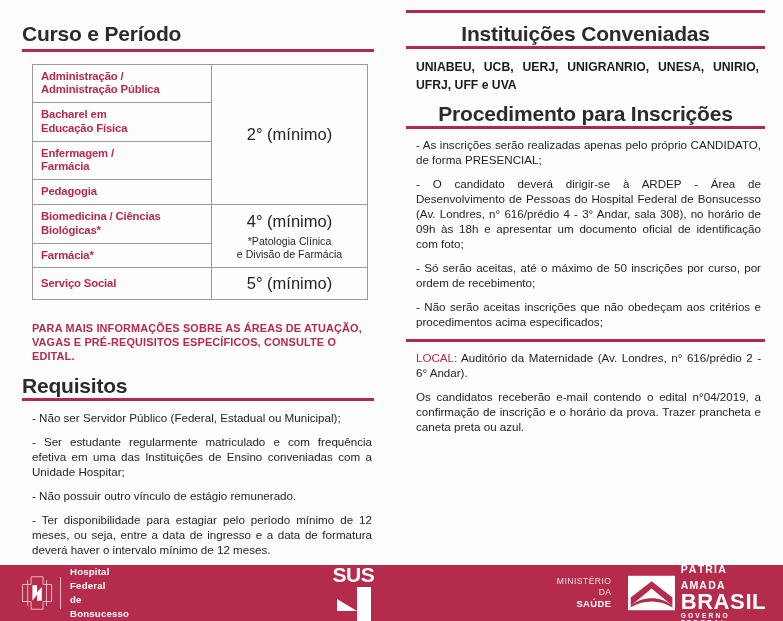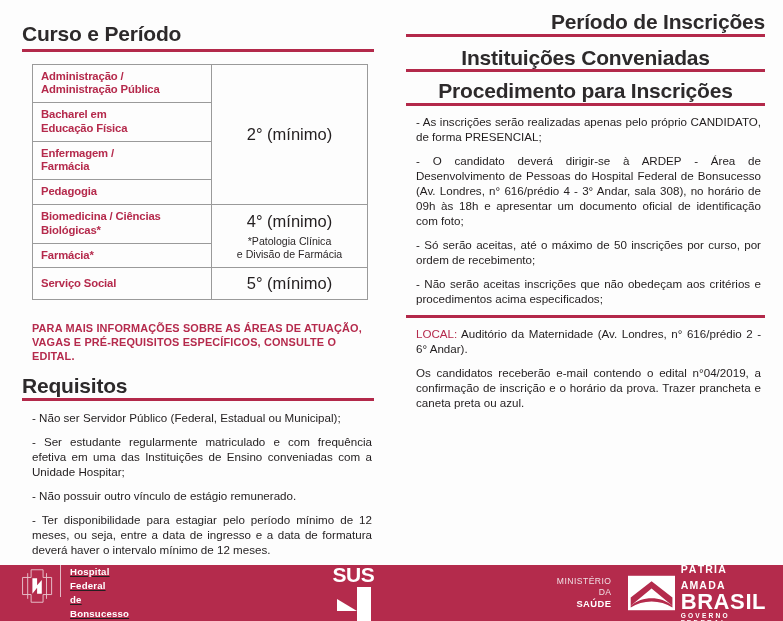--- a/index.html
+++ b/index.html
@@ -147,22 +147,22 @@
     left: 0;
     bottom: 0;
     width: 783px;
     height: 56px;
     background: #b42b4c;
     display: flex;
     align-items: center;
   }
   .fbrand {
     display: flex;
+    align-items: center;
     margin-left: 20px;
-    text-decoration: underline;
   }
   .fbrand .hlogo { width: 40px; height: 42px; }
   .fbrand .divider {
     width: 1px;
     height: 32px;
     background: #e4b9c5;
     margin: 0 9px 0 6px;
   }
   .fbrand .btxt {
     color: #ffffff;
@@ -255,28 +255,28 @@
       <p class="body-text">- Não ser Servidor Público (Federal, Estadual ou Municipal);</p>
       <p class="body-text">- Ser estudante regularmente matriculado e com frequência efetiva em uma das Instituições de Ensino conveniadas com a Unidade Hospitar;</p>
       <p class="body-text">- Não possuir outro vínculo de estágio remunerado.</p>
       <p class="body-text">- Ter disponibilidade para estagiar pelo período mínimo de 12 meses, ou seja, entre a data de ingresso e a data de formatura deverá haver o intervalo mínimo de 12 meses.</p>
     </div>
   </div>
 
   <div class="col-right">
 
     <div class="r-head-wrap">
-      <h2 class="sec-title right">Período de Inscrições</h2>
       <div class="rule"></div>
     </div>
 
     <div style="margin-top:9px;">
       <h2 class="sec-title center">Instituições Conveniadas</h2>
       <div class="rule"></div>
     </div>
+    <p class="inst-list">UNIABEU,  UCB,  UERJ,  UNIGRANRIO,  UNESA, UNIRIO, UFRJ, UFF e UVA</p>
 
     <div style="margin-top:7px;">
       <h2 class="sec-title center">Procedimento para Inscrições</h2>
       <div class="rule"></div>
     </div>
     <div class="proc-body">
       <p class="body-text">- As inscrições serão realizadas apenas pelo próprio CANDIDATO, de forma PRESENCIAL;</p>
       <p class="body-text">- O candidato deverá dirigir-se à ARDEP - Área de Desenvolvimento de Pessoas do Hospital Federal de Bonsucesso (Av. Londres, n° 616/prédio 4 - 3° Andar, sala 308), no horário de 09h às 18h e apresentar um documento oficial de identificação com foto;</p>
       <p class="body-text">- Só serão aceitas, até o máximo de 50 inscrições por curso, por ordem de recebimento;</p>
       <p class="body-text">- Não serão aceitas inscrições que não obedeçam aos critérios e procedimentos acima especificados;</p>

